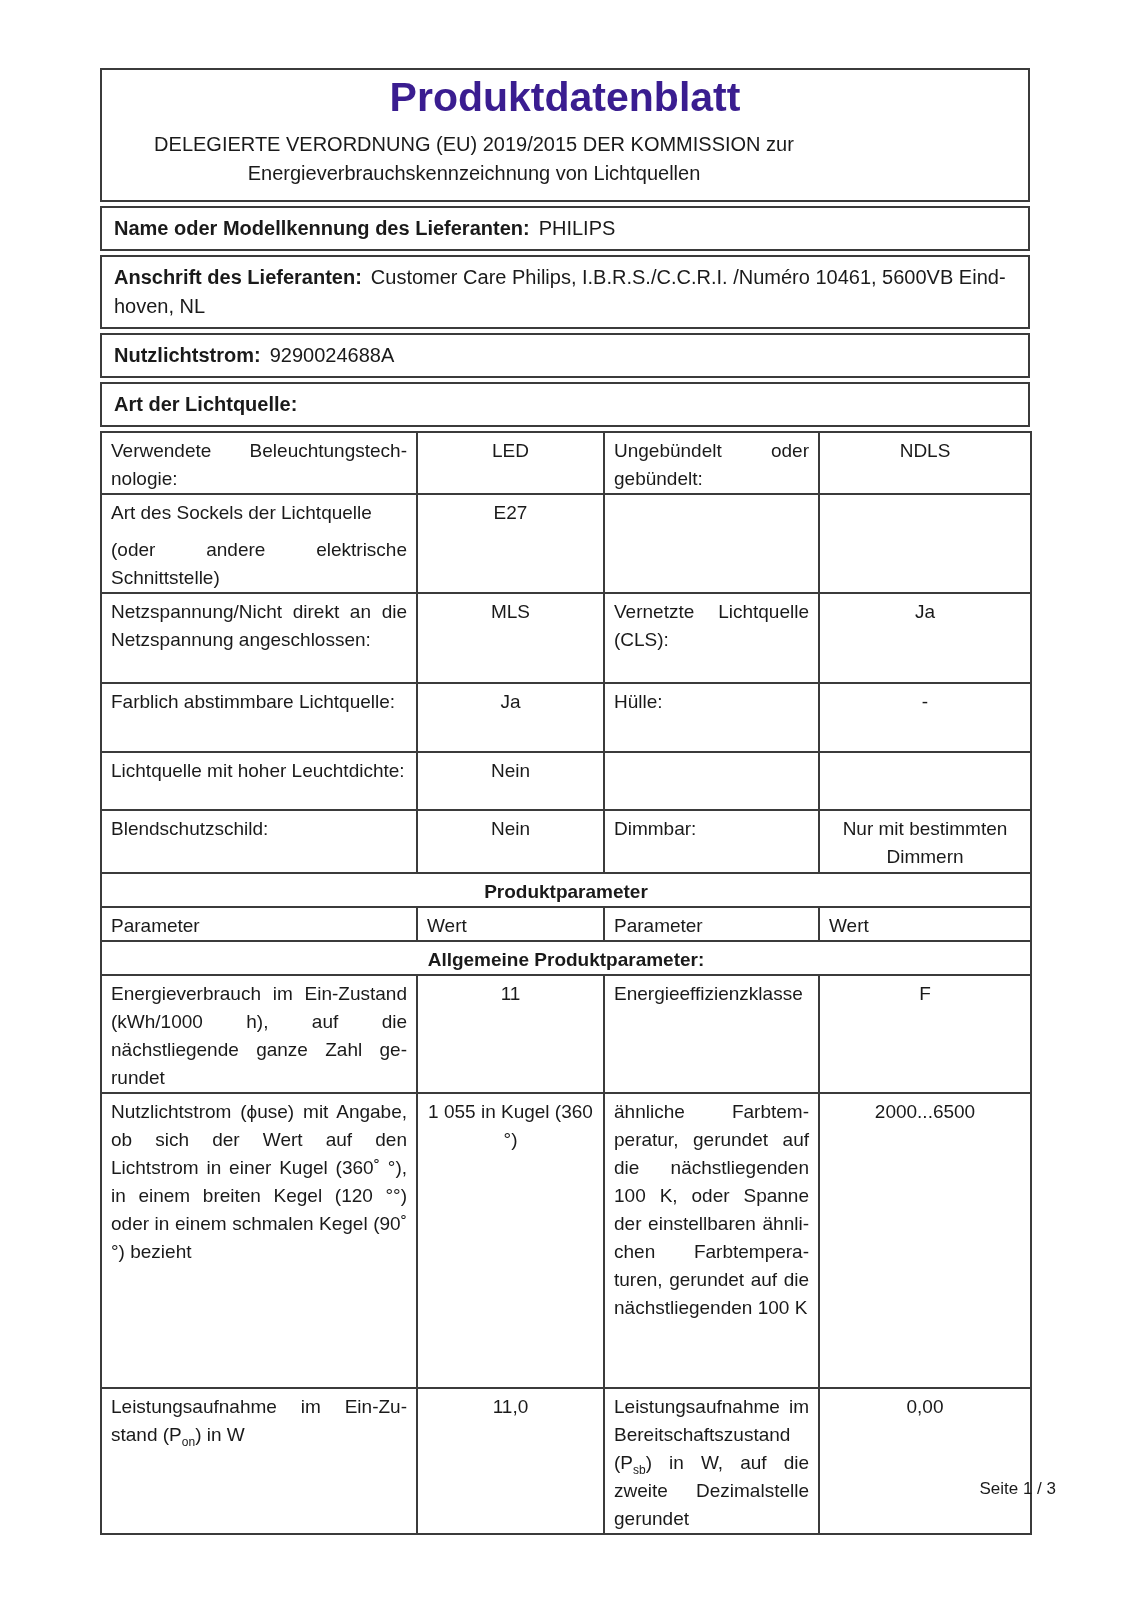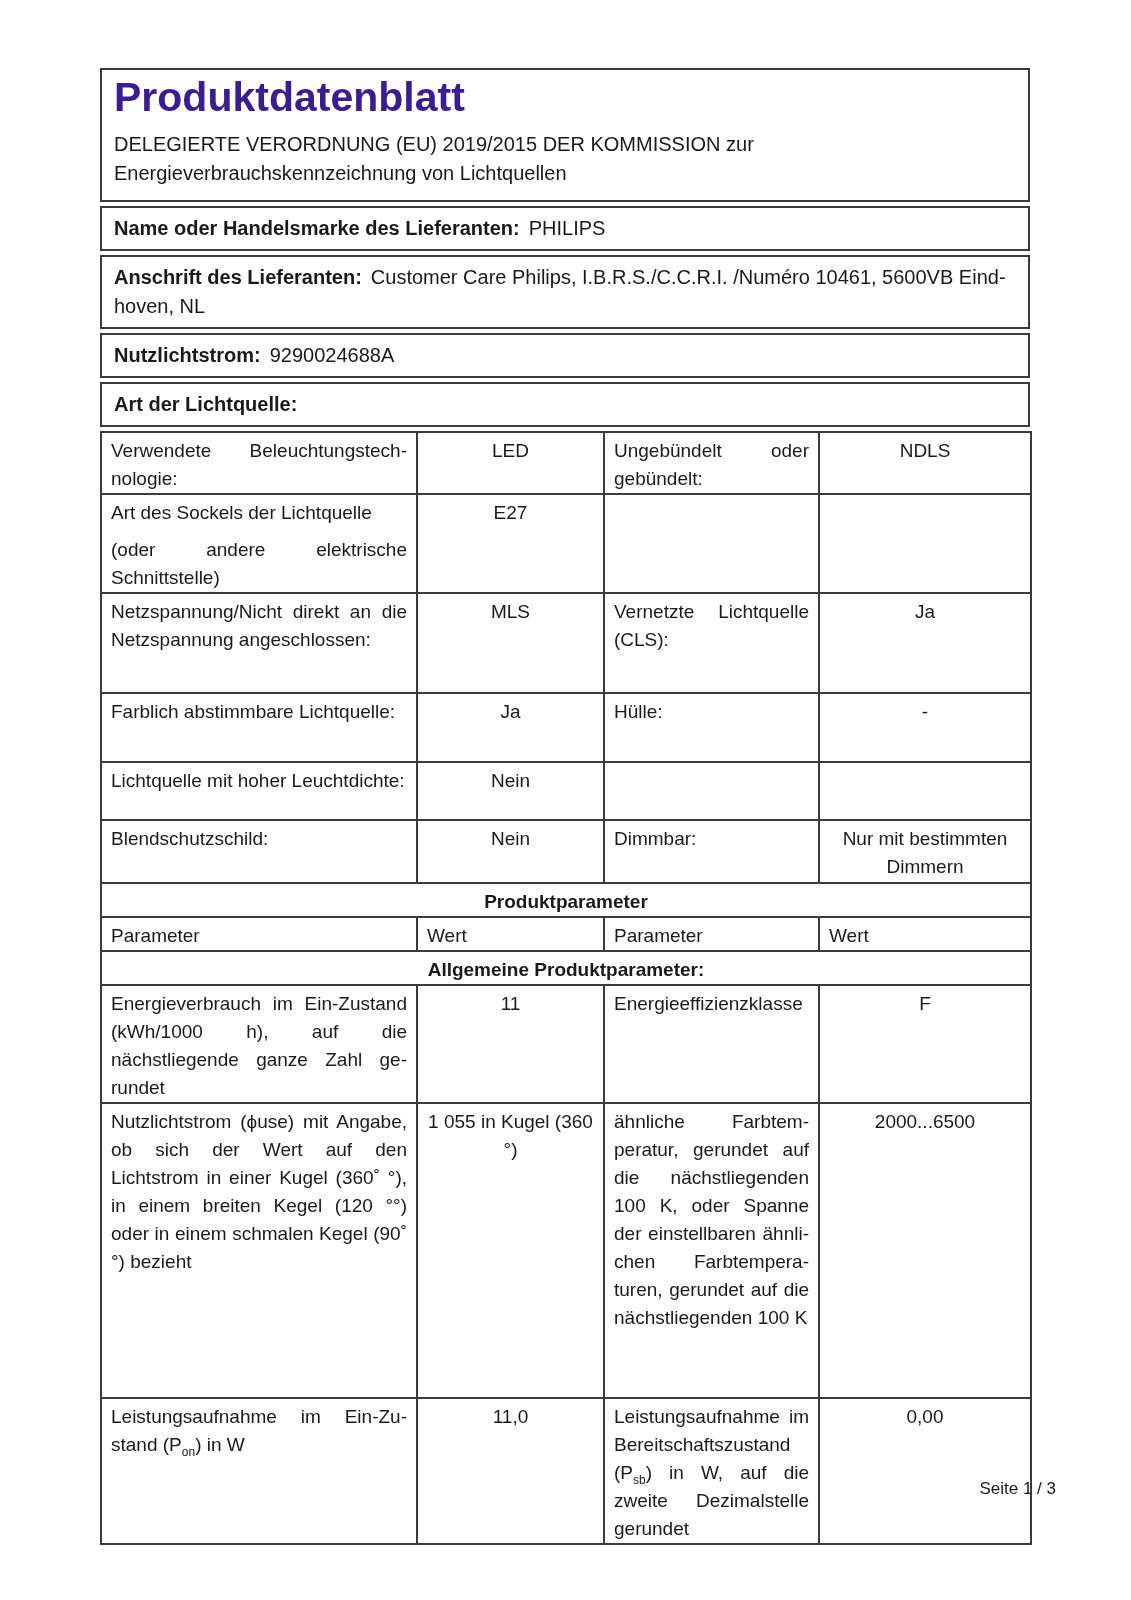--- a/index.html
+++ b/index.html
@@ -17,21 +17,21 @@
     left: 100px;
     top: 68px;
     width: 930px;
   }
   .box {
     box-sizing: border-box;
     border: 2px solid #3b3b3b;
     margin-bottom: 4px;
     background: #ffffff;
   }
-  .header-box { padding: 2px 12px 12px 12px; }
+  .header-box { padding: 2px 12px 12px 12px; text-align: center; }
   .doc-title {
     margin: 0;
     font-size: 41px;
     line-height: 1.25;
     font-weight: bold;
     color: #3a1d90;
   }
   .doc-subtitle {
     margin: 7px 0 0 0;
     font-size: 20px;
@@ -91,21 +91,21 @@
 
 <div class="page">
   <div class="content">
 
     <div class="box header-box">
       <h1 class="doc-title">Produktdatenblatt</h1>
       <p class="doc-subtitle">DELEGIERTE VERORDNUNG (EU) 2019/2015 DER KOMMISSION zur Energieverbrauchskennzeichnung von Lichtquellen</p>
     </div>
 
     <div class="box label-box">
-      <span class="lbl">Name oder Handelsmarke des Lieferanten:</span><span class="val">PHILIPS</span>
+      <span class="lbl">Name oder Modellkennung des Lieferanten:</span><span class="val">PHILIPS</span>
     </div>
 
     <div class="box label-box">
       <span class="lbl">Anschrift des Lieferanten:</span><span class="val">Customer Care Philips, I.B.R.S./C.C.R.I. /Numéro 10461, 5600VB Eind­hoven, NL</span>
     </div>
 
     <div class="box label-box">
       <span class="lbl">Nutzlichtstrom:</span><span class="val">9290024688A</span>
     </div>
 
@@ -129,21 +129,21 @@
         </tr>
         <tr style="height:90px">
           <td class="param">
             <p class="cell-p">Art des Sockels der Lichtquelle</p>
             <p class="cell-p">(oder andere elektrische Schnittstelle)</p>
           </td>
           <td class="value">E27</td>
           <td class="param"></td>
           <td class="value"></td>
         </tr>
-        <tr style="height:100px">
+        <tr style="height:90px">
           <td class="param">Netzspannung/Nicht direkt an die Netzspannung angeschlos­sen:</td>
           <td class="value">MLS</td>
           <td class="param">Vernetzte Lichtquel­le (CLS):</td>
           <td class="value">Ja</td>
         </tr>
         <tr style="height:69px">
           <td class="param">Farblich abstimmbare Licht­quelle:</td>
           <td class="value">Ja</td>
           <td class="param">Hülle:</td>
           <td class="value">-</td>

